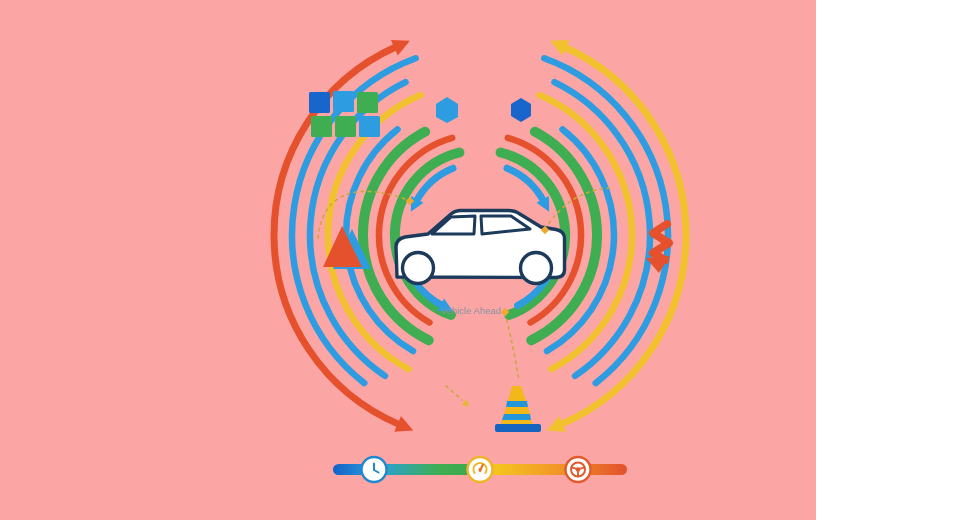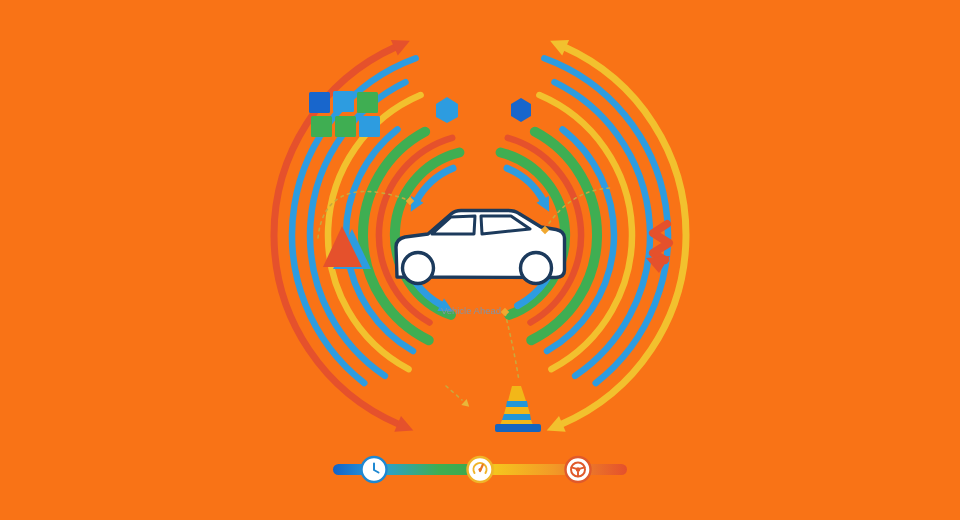--- a/index.html
+++ b/index.html
@@ -2,21 +2,21 @@
 <html style="--red: #E5512C; --blue: #2D9CE0; --dblue: #1866CC; --green: #3FAE52; --yellow: #F2C12E; --car: #1C3A5C; --labeltext: #8593A3; --dash: #C9A83C; --coneY: #F2B718; --coneS: #2196D8; --coneB: #1565C0; --ring0: #1E88D2; --ring1: #F0B429; --ring2: #E05A2B;"><head>
 <meta charset="utf-8">
 <style>
   :root{
     --red:#E5512C; --blue:#2D9CE0; --dblue:#1866CC; --green:#3FAE52; --yellow:#F2C12E;
     --car:#1C3A5C; --labeltext:#8593A3; --dash:#C9A83C;
     --coneY:#F2B718; --coneS:#2196D8; --coneB:#1565C0;
     --ring0:#1E88D2; --ring1:#F0B429; --ring2:#E05A2B;
   }
   html,body{margin:0;padding:0;background:#fff;}
-  .stage{width:960px;height:520px;background:#f97316;position:relative;overflow:hidden;}
+  .stage{width:816px;height:520px;background:#fca5a5;position:relative;overflow:hidden;}
   svg{display:block;}
   .f-red{fill:var(--red)} .f-blue{fill:var(--blue)} .f-dblue{fill:var(--dblue)}
   .f-green{fill:var(--green)}
   .f-coneY{fill:var(--coneY)} .f-coneS{fill:var(--coneS)} .f-coneB{fill:var(--coneB)}
   .f-diamond{fill:#F0A830}
   .car-line{fill:#fff;stroke:var(--car);stroke-width:3.4;stroke-linejoin:round;stroke-linecap:round;}
   .car-win{fill:#fff;stroke:var(--car);stroke-width:3;stroke-linejoin:round;}
   .dash{stroke:var(--dash);stroke-dasharray:2.5 4.5;fill:none;stroke-width:1.6;stroke-linecap:round;}
   .lbl{fill:var(--labeltext);font-family:"Liberation Sans",sans-serif;font-size:9.5px;}
   .badge-bg{fill:#fff;}

